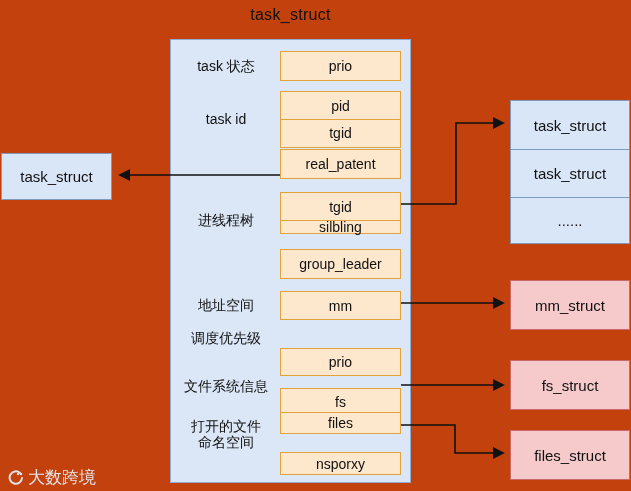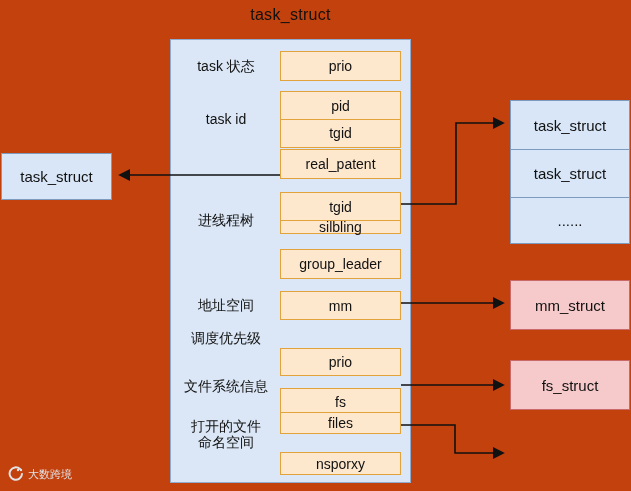--- a/index.html
+++ b/index.html
@@ -20,21 +20,21 @@
   .stack{position:absolute;left:510px;top:100px;width:120px;}
   .stack .srow{position:relative;box-sizing:border-box;width:120px;height:50px;
          background:#d8e6f8;border:1.5px solid #7d9bbf;margin-top:-1.5px;
          display:flex;align-items:center;justify-content:center;font-size:15px;color:#111;}
   .stack .srow:first-child{margin-top:0;}
   .pstruct{position:absolute;left:510px;width:120px;height:50px;box-sizing:border-box;
          background:#f6caca;border:1.5px solid #c86a6a;
          display:flex;align-items:center;justify-content:center;font-size:15px;color:#111;}
   .arrows{position:absolute;left:0;top:0;pointer-events:none;}
   .watermark{position:absolute;left:8px;top:466px;display:flex;align-items:center;gap:4px;
-         color:#e3e3e8;font-size:11px;user-select:none;}
+         color:#e3e3e8;font-size:17px;user-select:none;}
 </style>
 </head>
 <body>
 
 <div class="stage">
 
   <div class="title">task_struct</div>
 
   <div class="container">
 
@@ -64,20 +64,21 @@
   <div class="node" style="left:1px;top:153px;width:111px;height:47px">task_struct</div>
 
   <div class="stack">
     <div class="srow">task_struct</div>
     <div class="srow">task_struct</div>
     <div class="srow" style="height:47px">......</div>
   </div>
 
   <div class="pstruct" style="top:280px">mm_struct</div>
   <div class="pstruct" style="top:360px">fs_struct</div>
+  <div class="pstruct" style="top:430px">files_struct</div>
 
   <svg class="arrows" width="631" height="491" viewBox="0 0 631 491">
     <defs>
       <marker id="ah" viewBox="0 0 10 10" refX="8.5" refY="5" markerWidth="7.5" markerHeight="7.5" orient="auto-start-reverse">
         <path d="M0,0 L10,5 L0,10 z" fill="#111111"></path>
       </marker>
     </defs>
     <path d="M280,175 H120" fill="none" stroke="#111111" stroke-width="1.6" marker-end="url(#ah)"></path>
     <path d="M401,204 H456 V123 H503" fill="none" stroke="#111111" stroke-width="1.6" marker-end="url(#ah)"></path>
     <path d="M401,303 H503" fill="none" stroke="#111111" stroke-width="1.6" marker-end="url(#ah)"></path>

